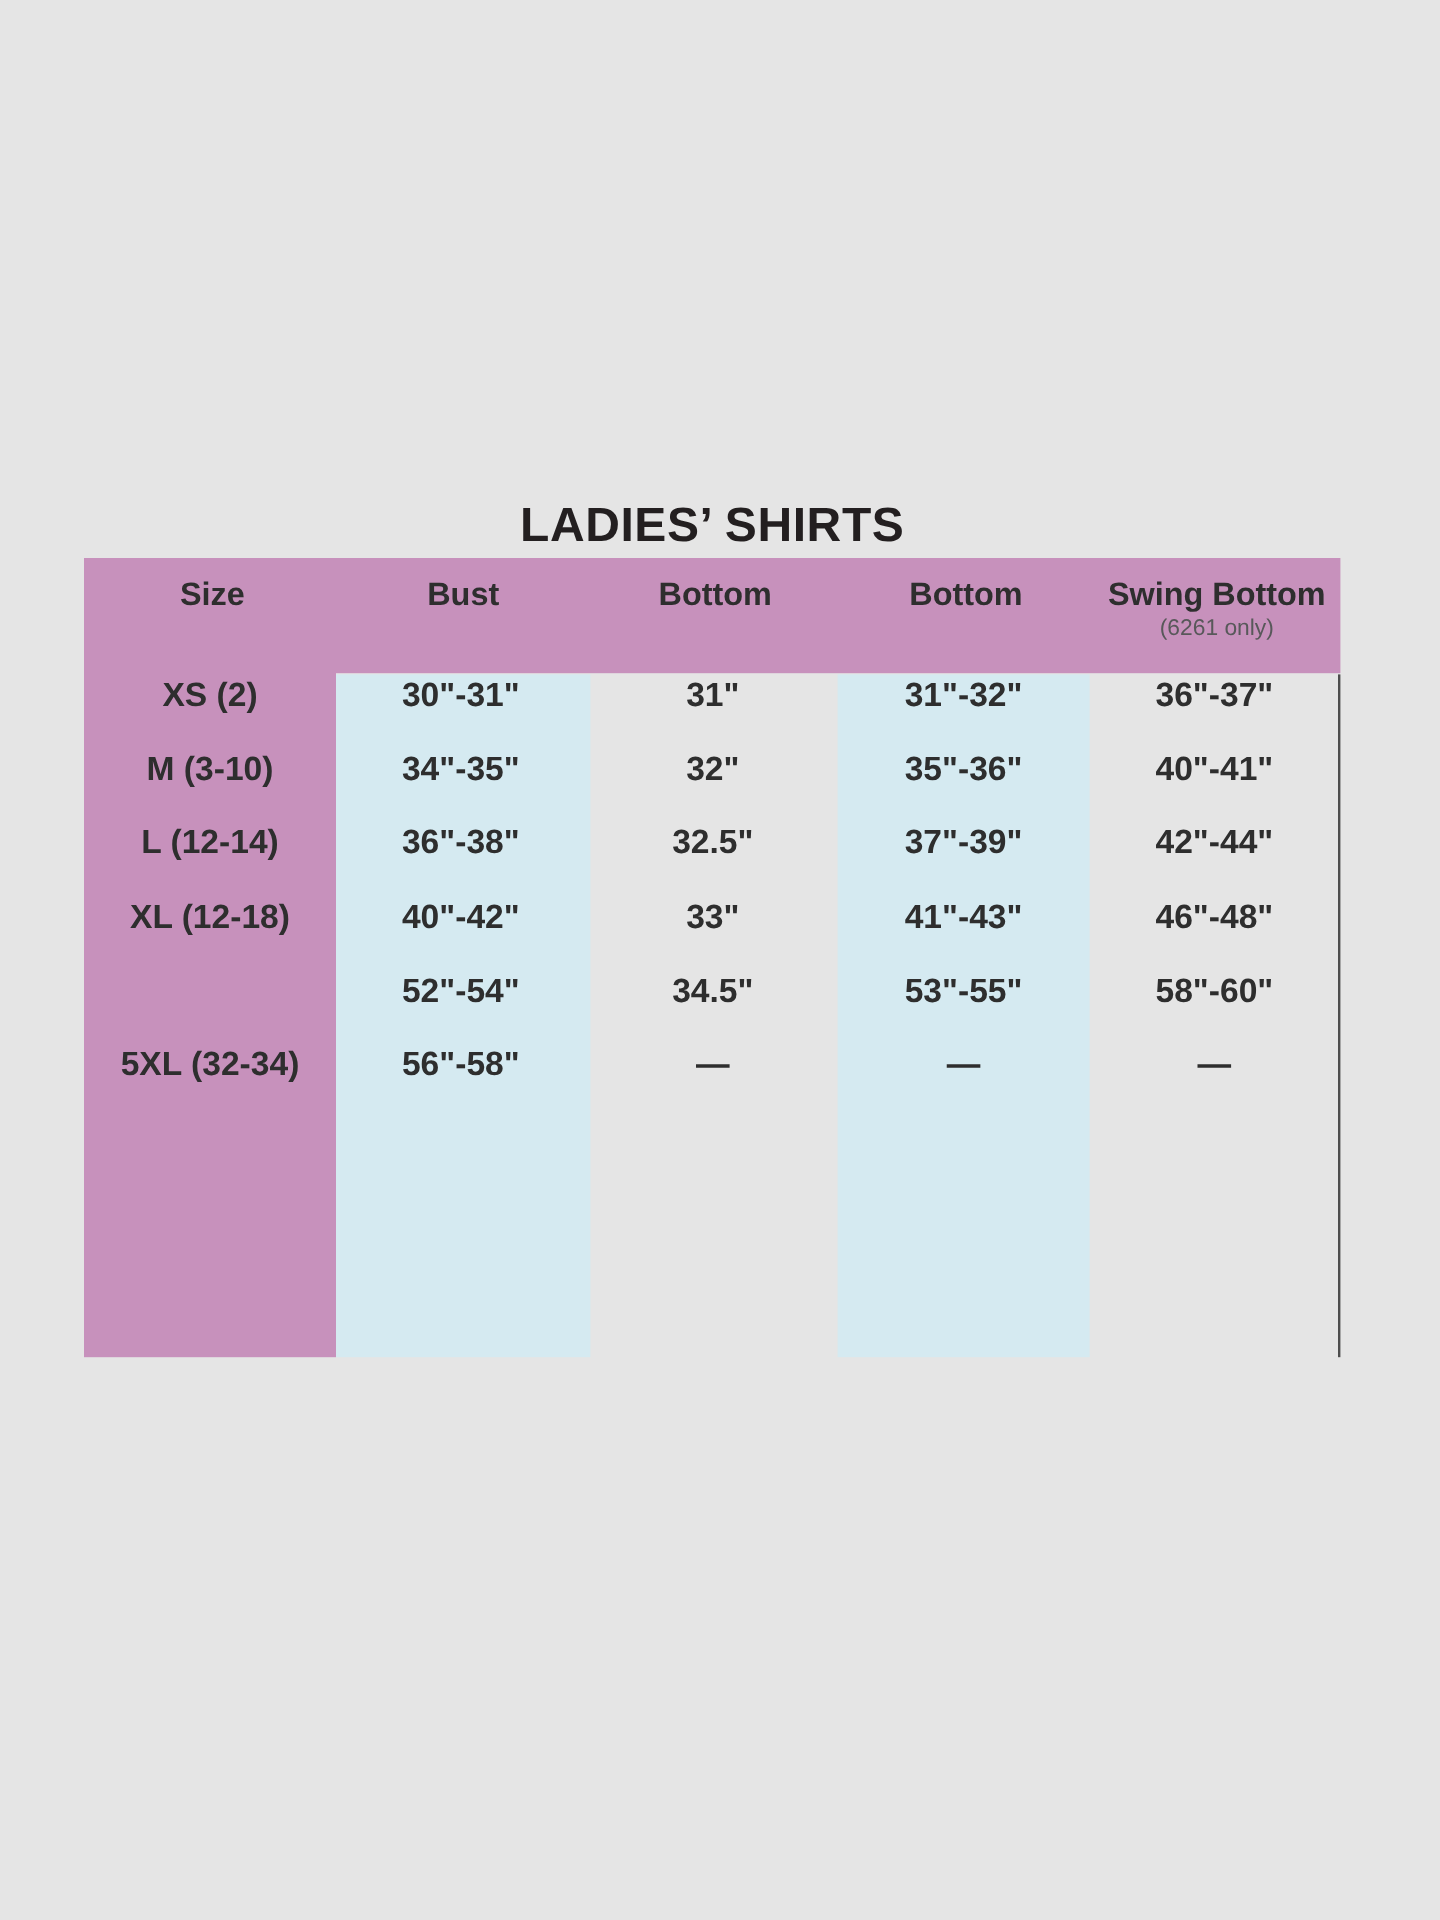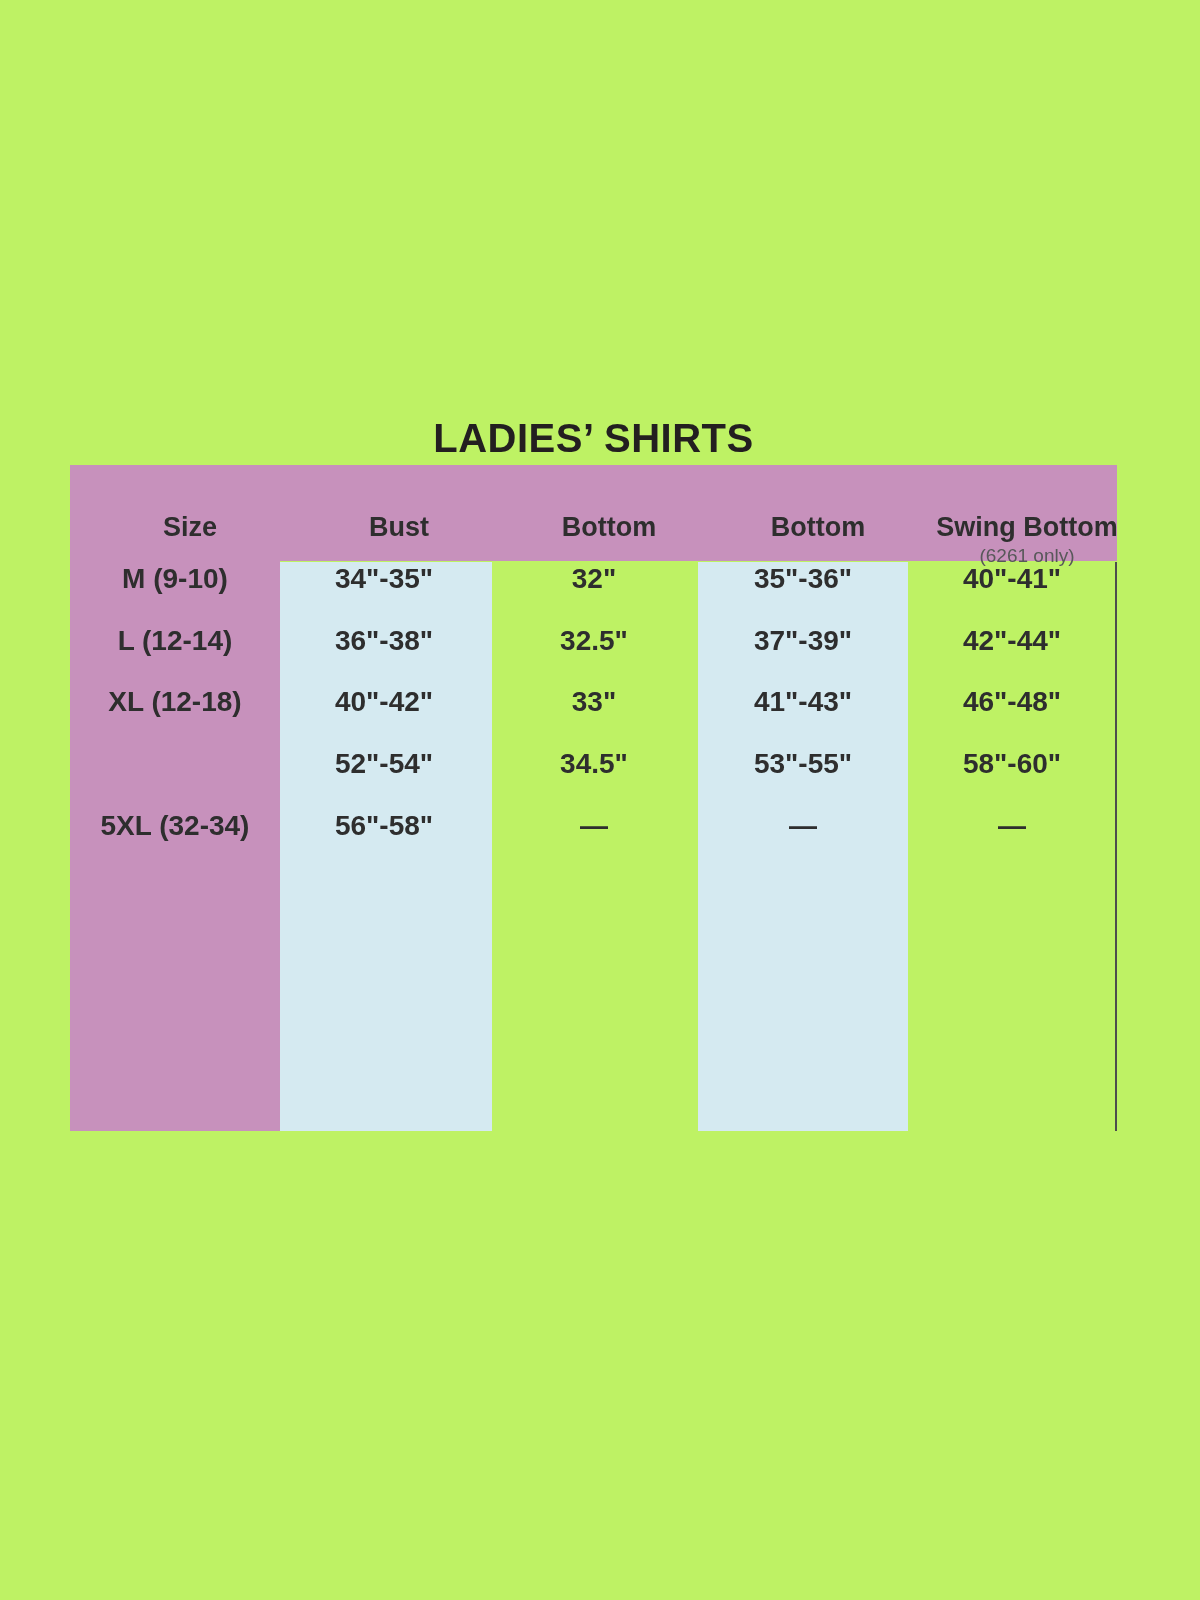--- a/index.html
+++ b/index.html
@@ -1,38 +1,38 @@
 <!DOCTYPE html>
 <html><head>
 <meta charset="utf-8">
 <style>
   html,body{margin:0;padding:0;background:#ffffff;}
   #canvas{
     position:relative;
     width:1200px;height:1600px;
-    background:#bef264;
+    background:#e5e5e5;
     font-family:"Liberation Sans", sans-serif;
     overflow:hidden;
   }
   
   .title{
     position:absolute;left:70px;top:416px;width:1047px;
     text-align:center;
     font-size:40px;font-weight:700;letter-spacing:.5px;
     color:#231f20;
   }
   
   .band{position:absolute;}
   .band.header{left:70px;top:465px;width:1047px;height:96px;background:#c791bc;}
   .band.sizecol{left:70px;top:465px;width:210px;height:666px;background:#c791bc;}
   .band.bustcol{left:280px;top:562px;width:212px;height:569px;background:#d5eaf1;}
   .band.bottomcol{left:698px;top:562px;width:210px;height:569px;background:#d5eaf1;}
   .rightline{position:absolute;left:1115px;top:562px;width:2px;height:569px;background:#4d4d4d;}
   
-  .hrow{position:absolute;left:85px;top:479px;width:1047px;height:80px;margin-top:32px;}
+  .hrow{position:absolute;left:72px;top:479px;width:1047px;height:80px;}
   .hcell{position:absolute;top:0;width:210px;text-align:center;}
   .hcell:nth-child(1){left:0;}
   .hcell:nth-child(2){left:209px;}
   .hcell:nth-child(3){left:419px;}
   .hcell:nth-child(4){left:628px;}
   .hcell:nth-child(5){left:837px;}
   .hlabel{font-size:27px;font-weight:700;color:#2e2e2e;line-height:32px;}
   .hsub{font-size:19px;font-weight:400;color:#58585a;line-height:26px;}
   
   .rows{position:absolute;left:70px;top:548px;width:1047px;}
@@ -76,24 +76,31 @@
       <div class="hlabel">Bottom</div>
     </div>
     <div class="hcell">
       <div class="hlabel">Swing Bottom</div>
       <div class="hsub">(6261 only)</div>
     </div>
   </div>
 
   <div class="rows">
 
+    <div class="trow">
+      <div class="cell c1">XS (2)</div>
+      <div class="cell c2">30"-31"</div>
+      <div class="cell c3">31"</div>
+      <div class="cell c4">31"-32"</div>
+      <div class="cell c5">36"-37"</div>
+    </div>
 
 
     <div class="trow">
-      <div class="cell c1">M (9-10)</div>
+      <div class="cell c1">M (3-10)</div>
       <div class="cell c2">34"-35"</div>
       <div class="cell c3">32"</div>
       <div class="cell c4">35"-36"</div>
       <div class="cell c5">40"-41"</div>
     </div>
 
     <div class="trow">
       <div class="cell c1">L (12-14)</div>
       <div class="cell c2">36"-38"</div>
       <div class="cell c3">32.5"</div>

